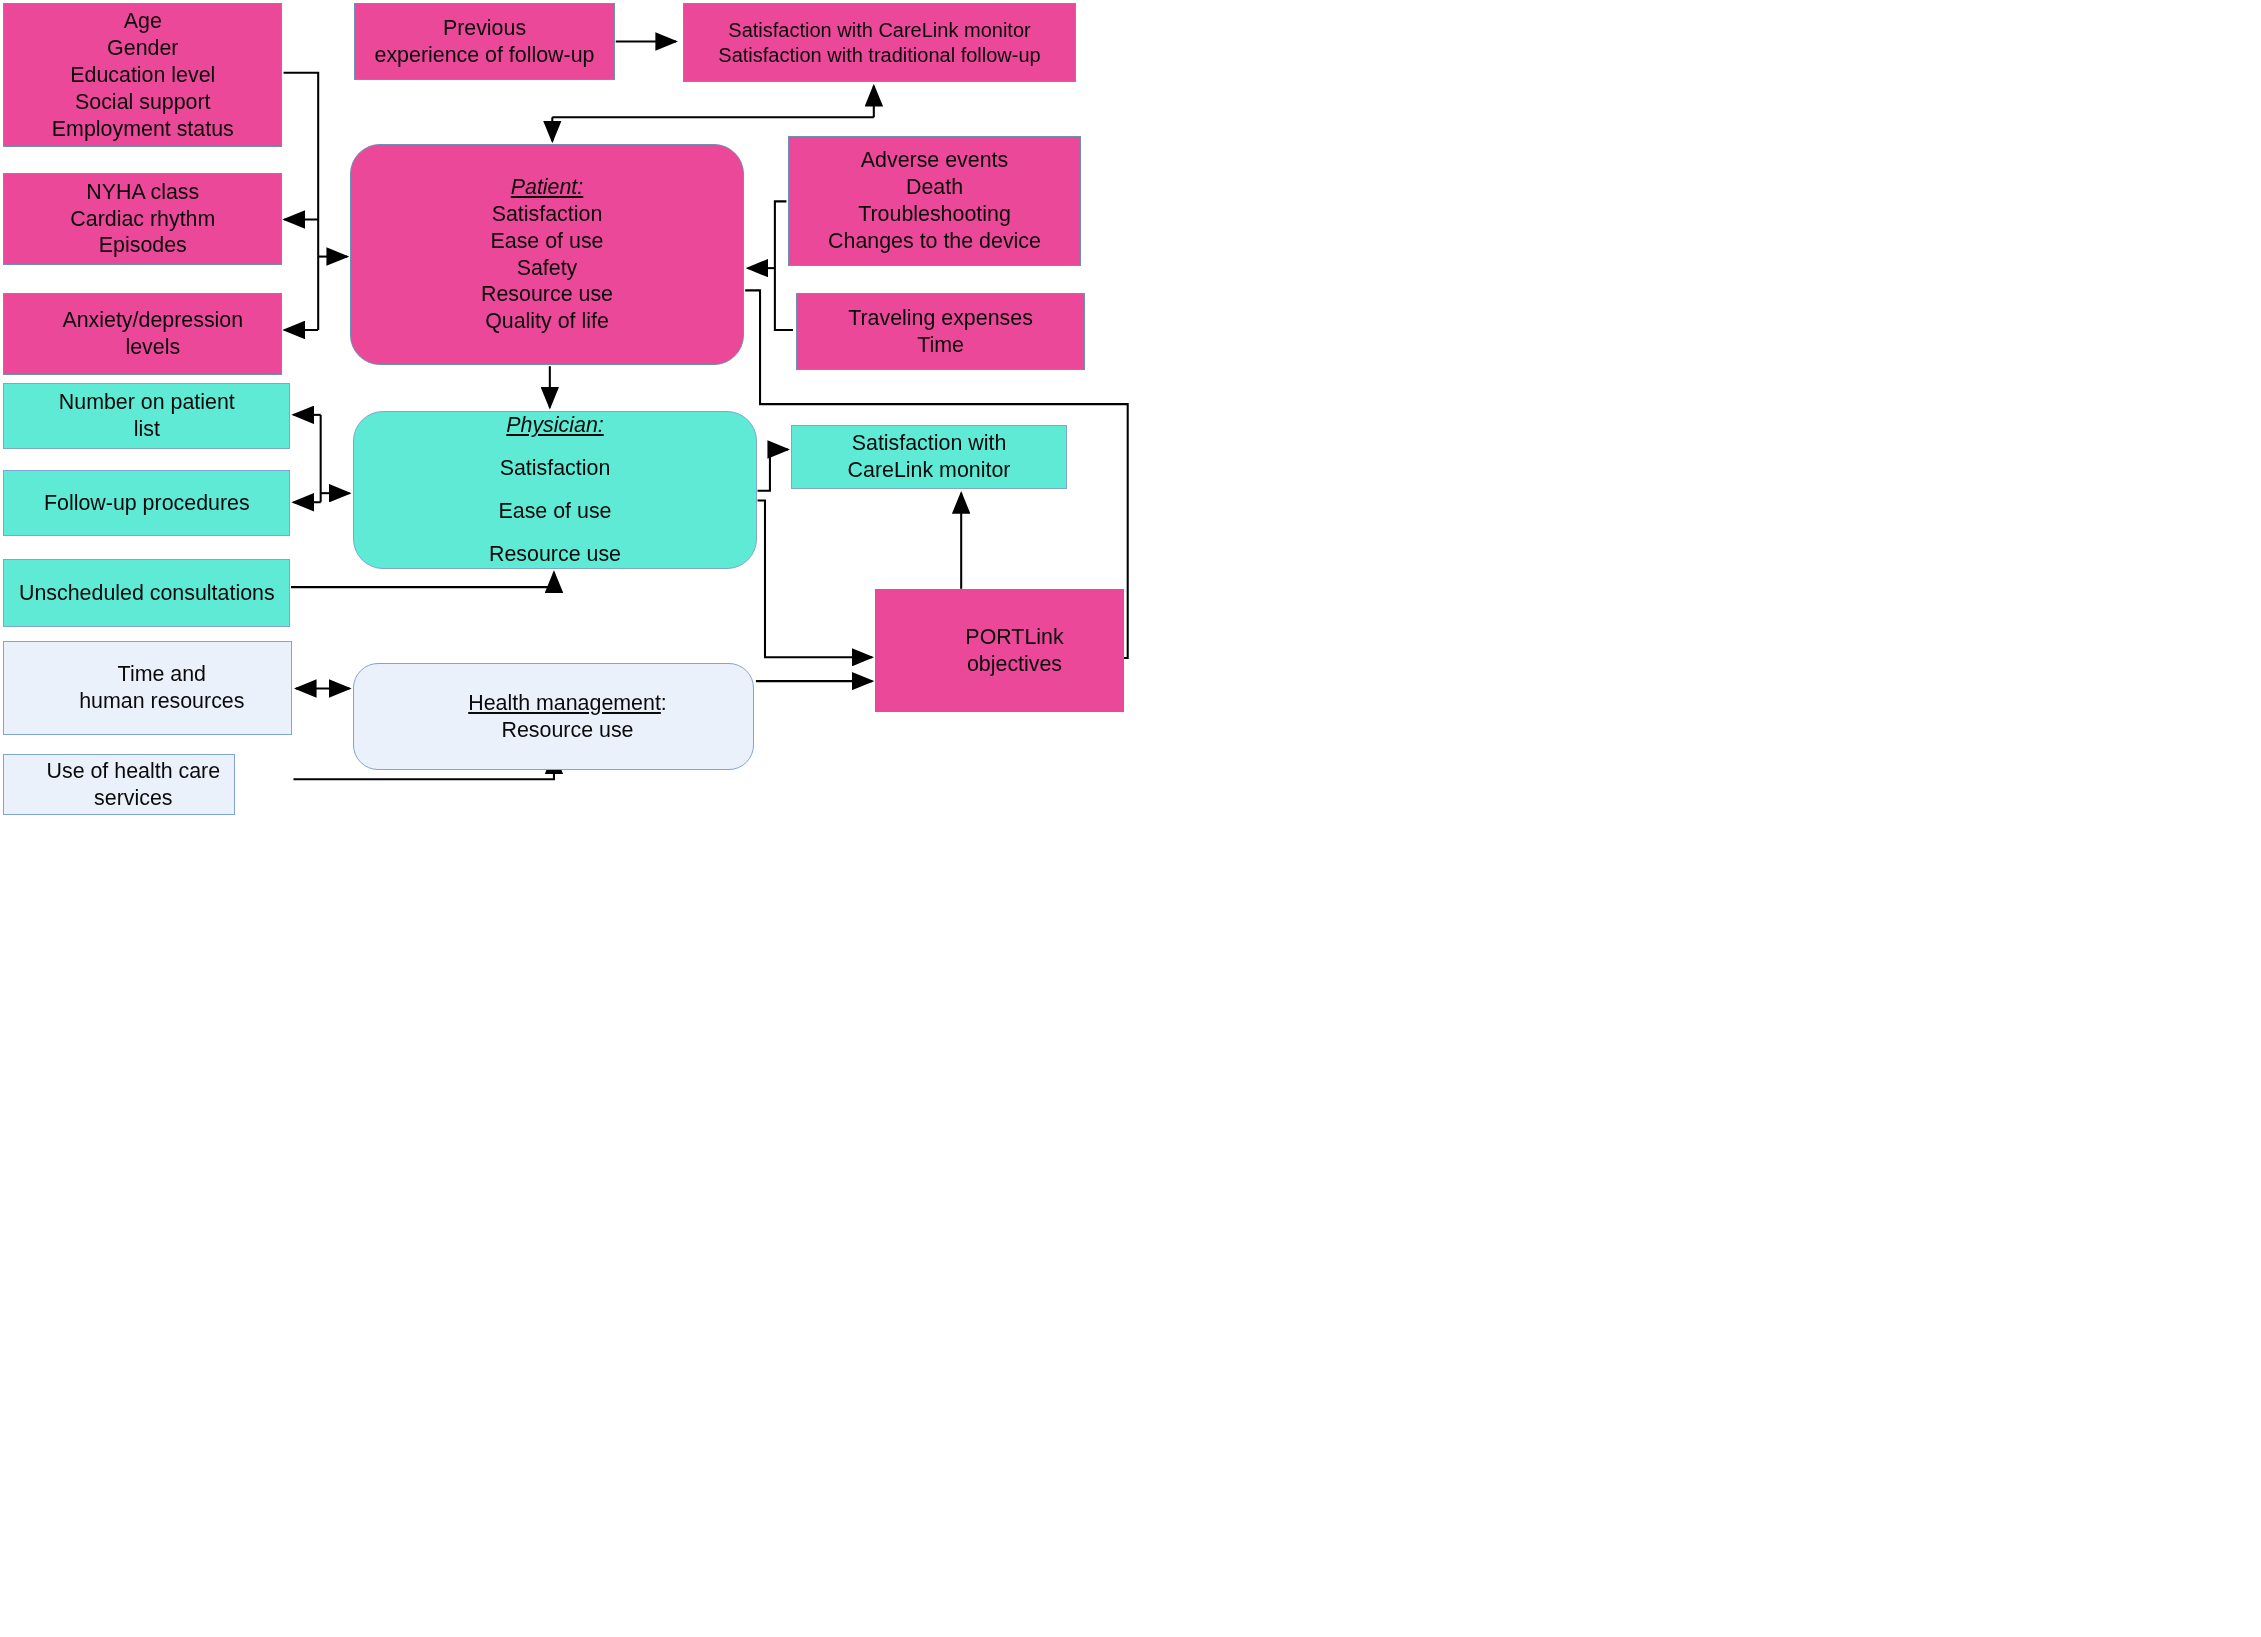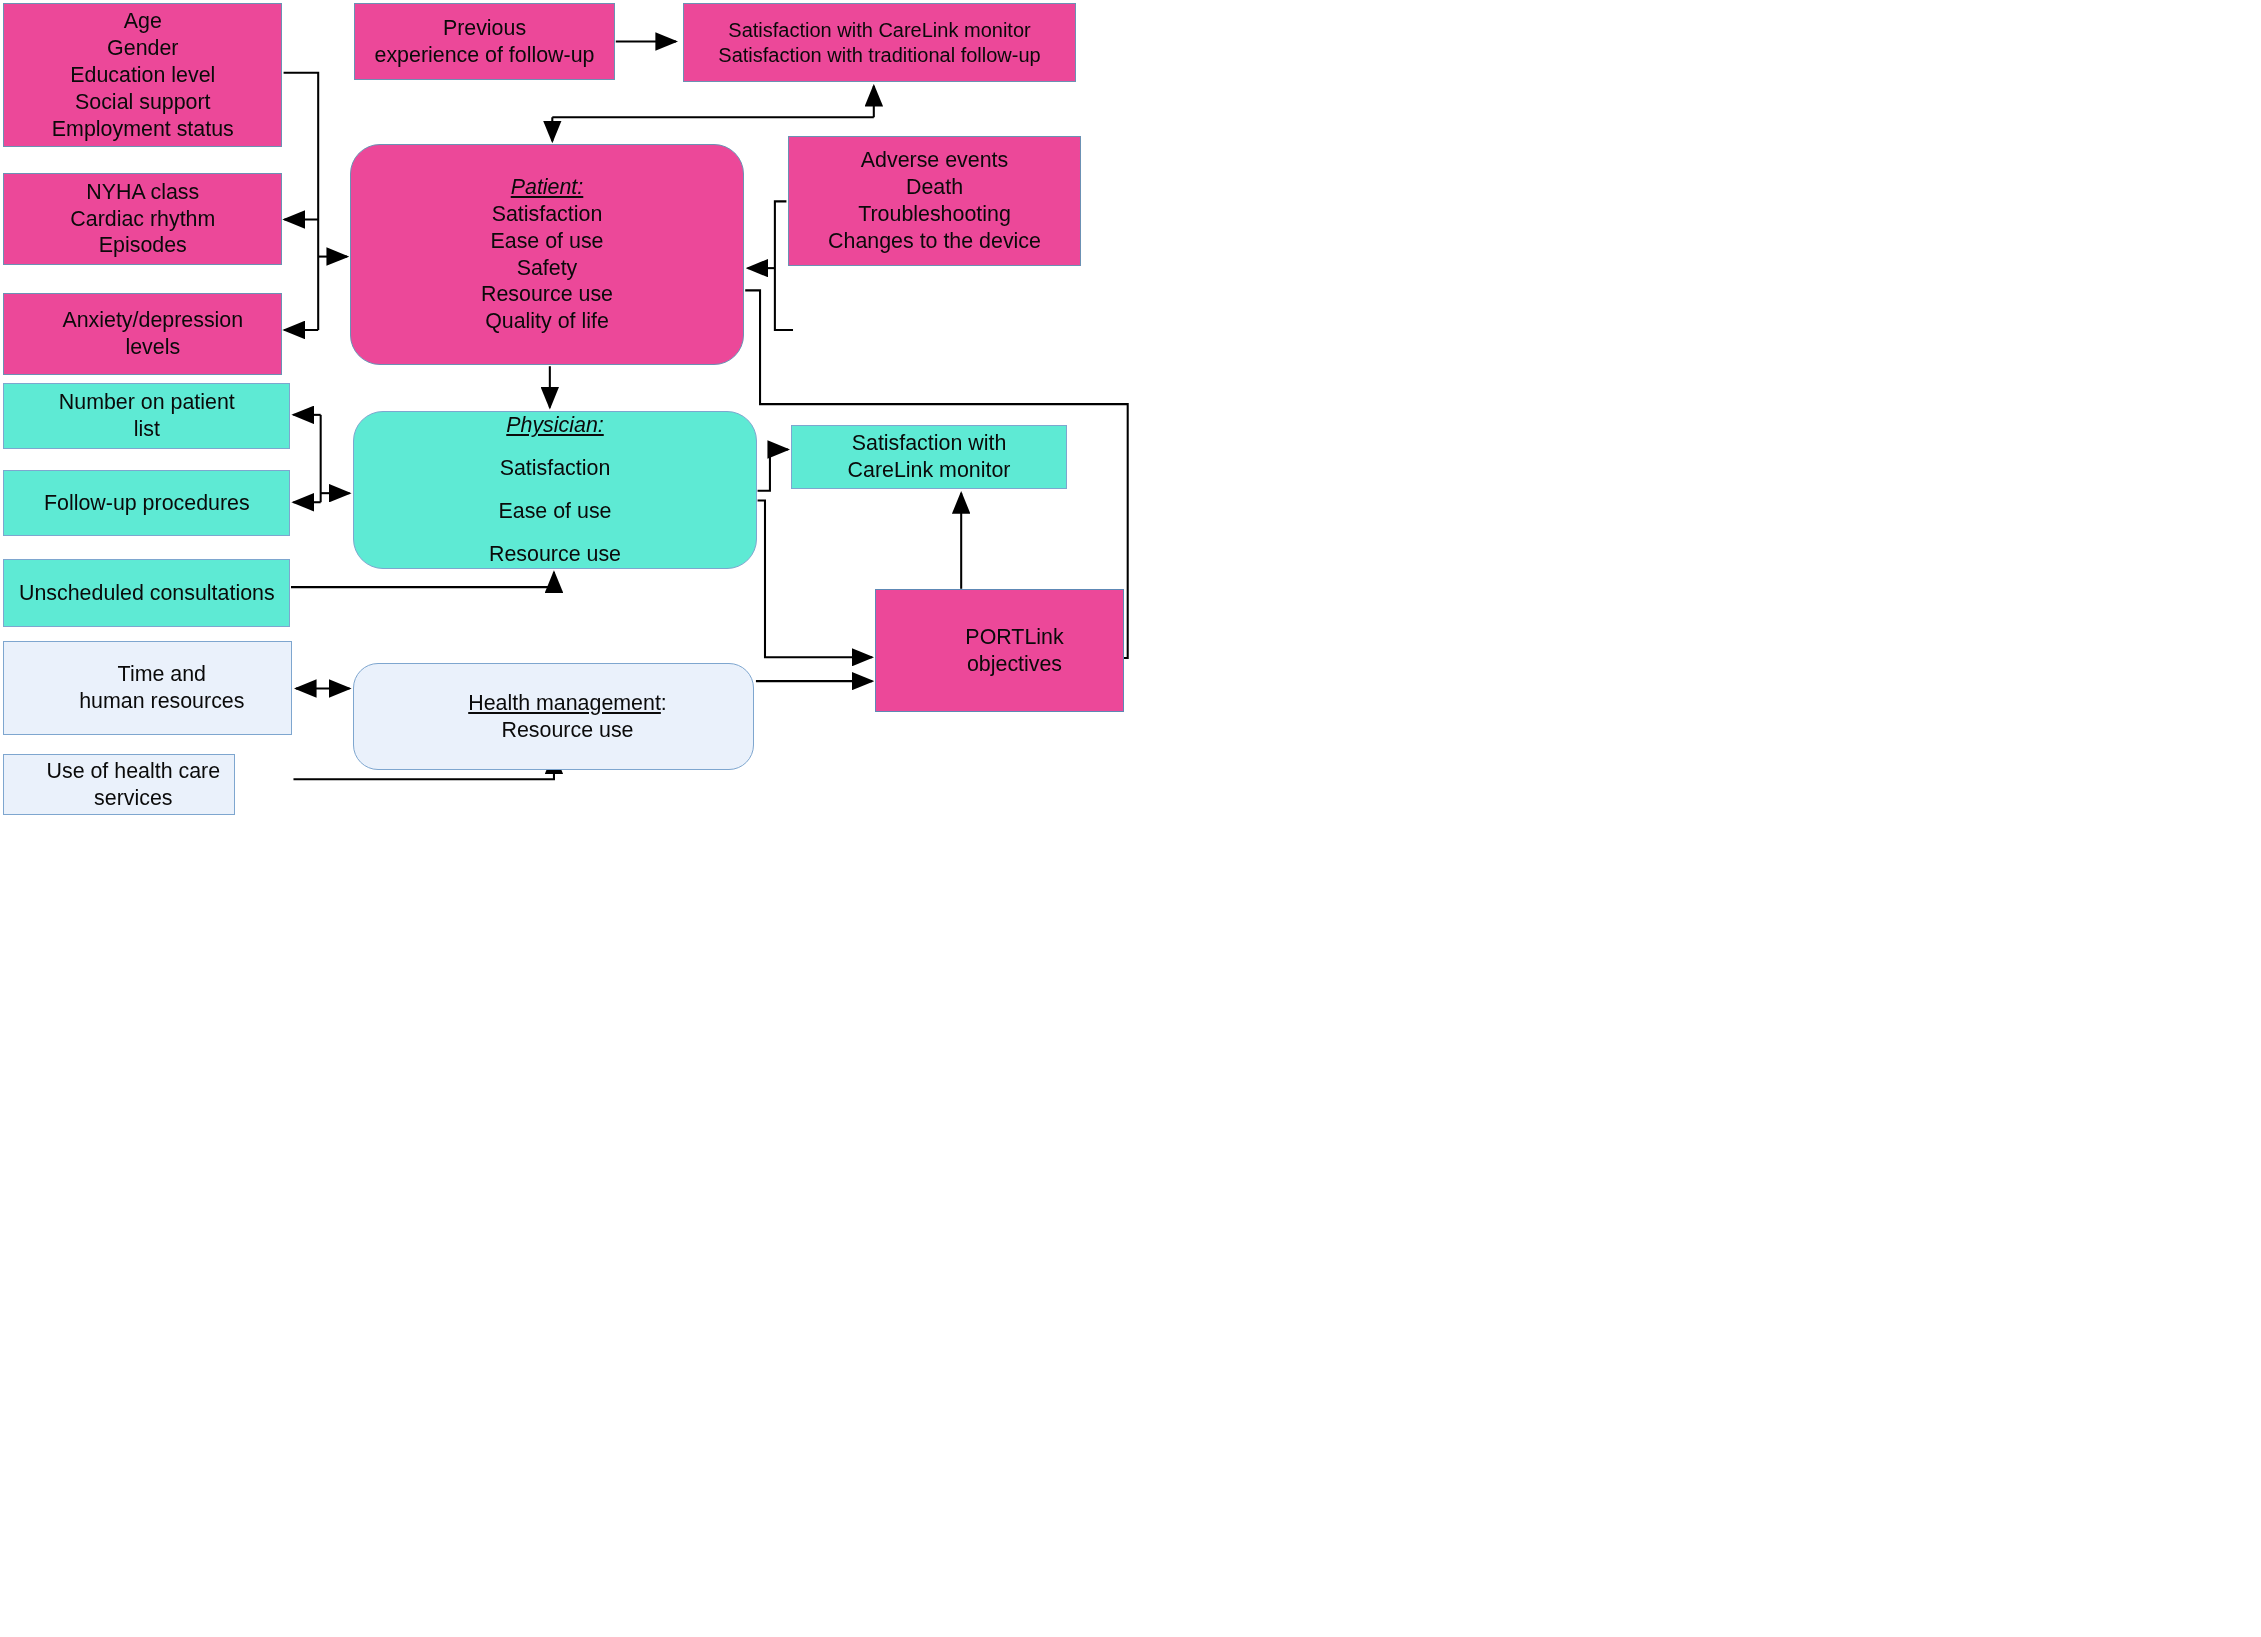--- a/index.html
+++ b/index.html
@@ -118,20 +118,24 @@
     <div>Death</div>
     <div>Troubleshooting</div>
     <div>Changes to the device</div>
   </div>
 
   <div class="box blue" style="left:3.3px;top:293px;width:279px;height:82px;padding-left:20px;">
     <div>Anxiety/depression</div>
     <div>levels</div>
   </div>
 
+  <div class="box blue" style="left:796px;top:293px;width:289px;height:77px;">
+    <div>Traveling expenses</div>
+    <div>Time</div>
+  </div>
 
   <div class="box white" style="left:3.3px;top:383px;width:287px;height:66px;">
     <div>Number on patient</div>
     <div>list</div>
   </div>
 
   <div class="box white" style="left:3.3px;top:470px;width:287px;height:66px;">
     <div>Follow-up procedures</div>
   </div>
 

